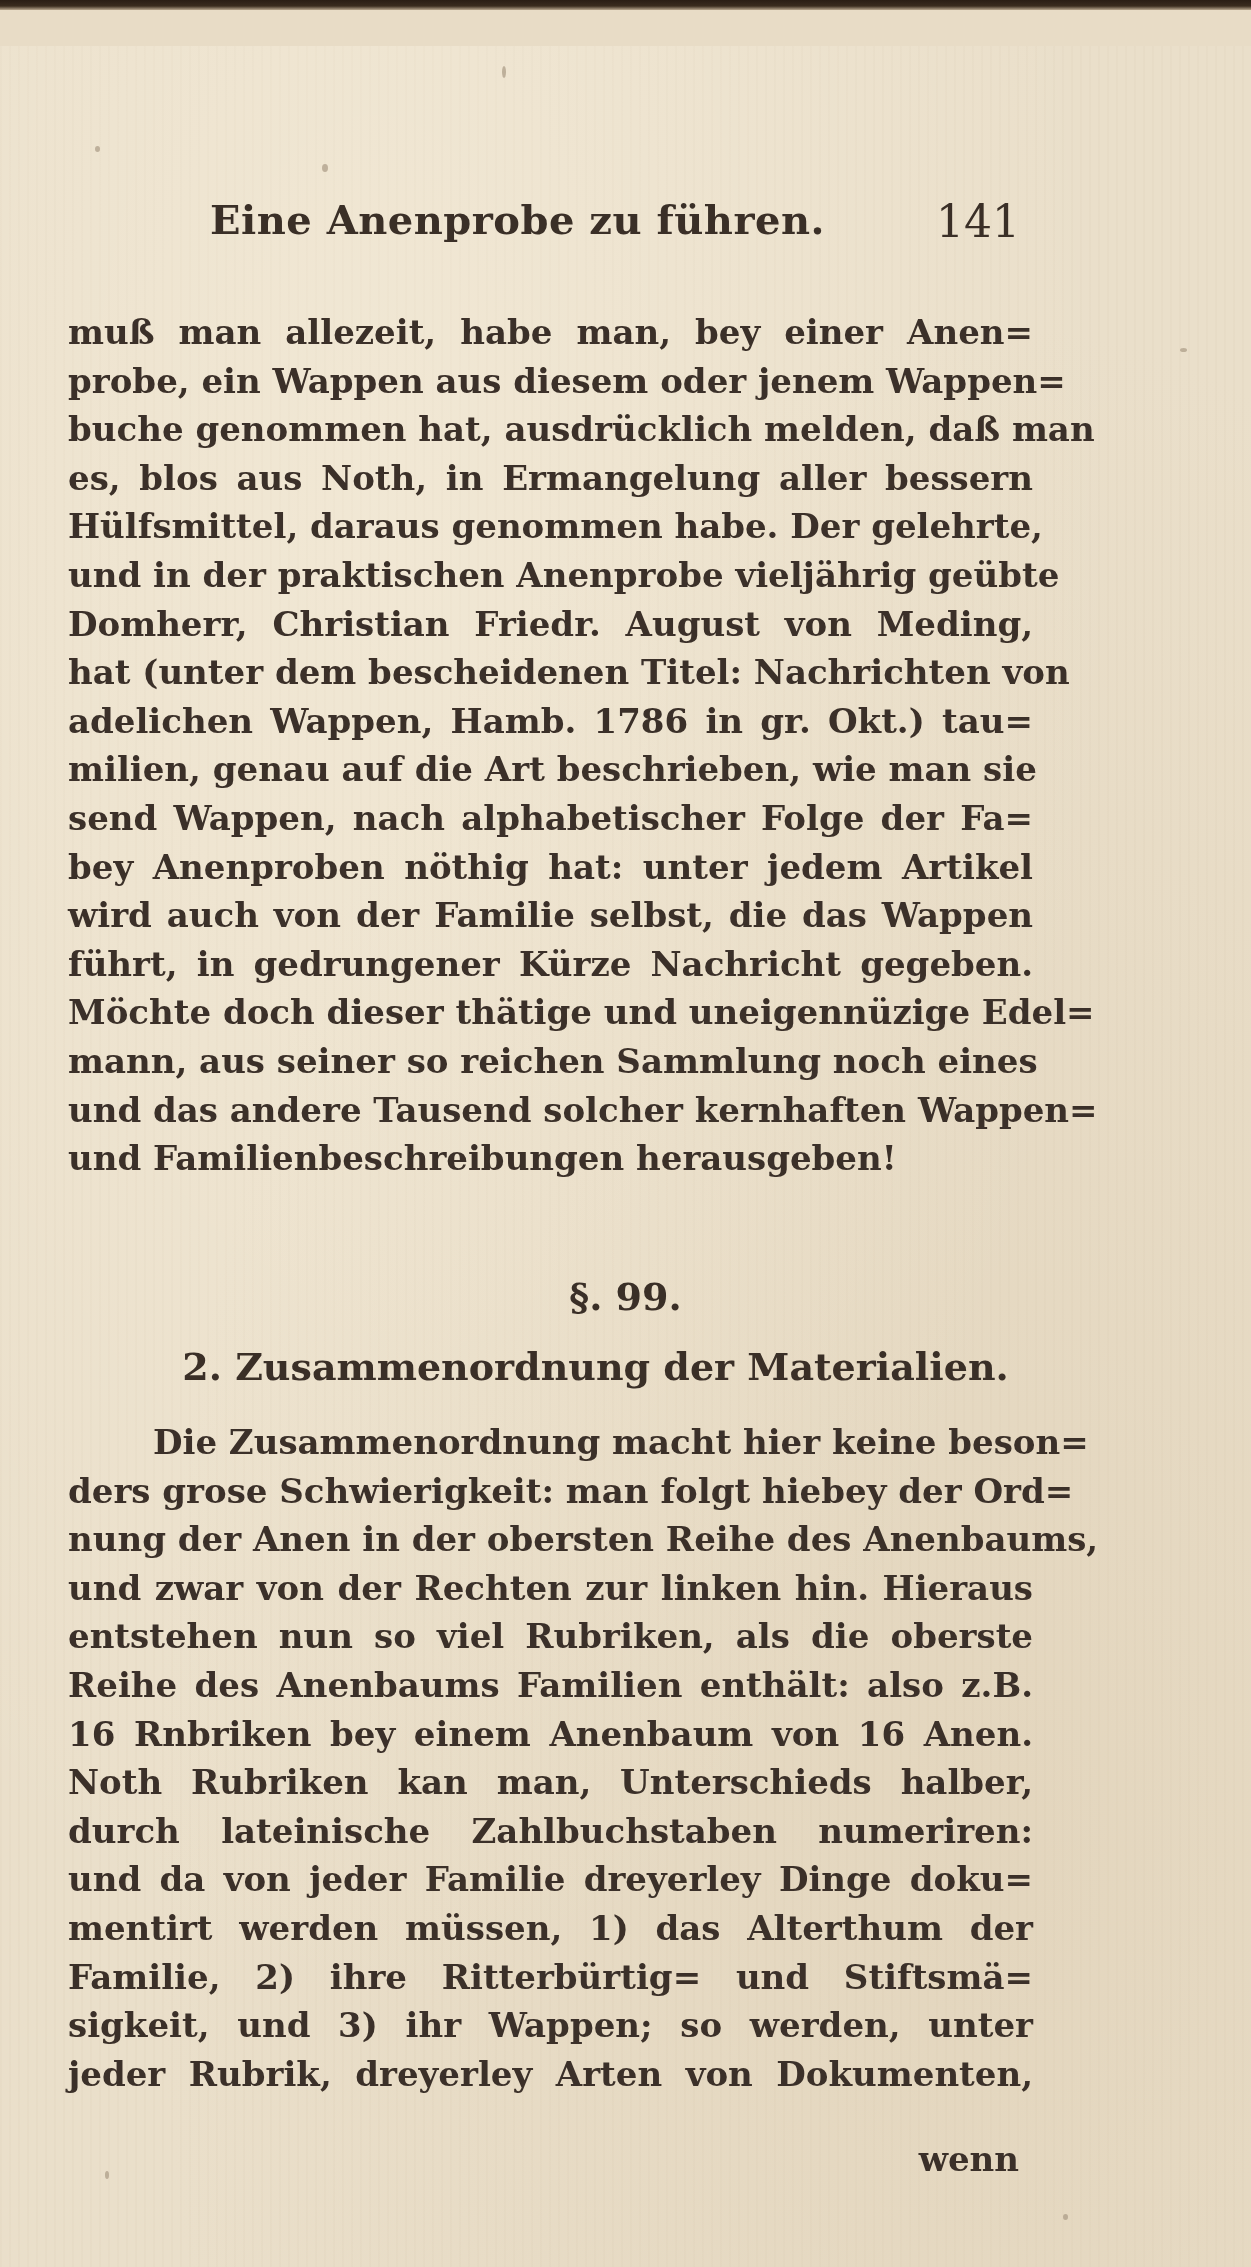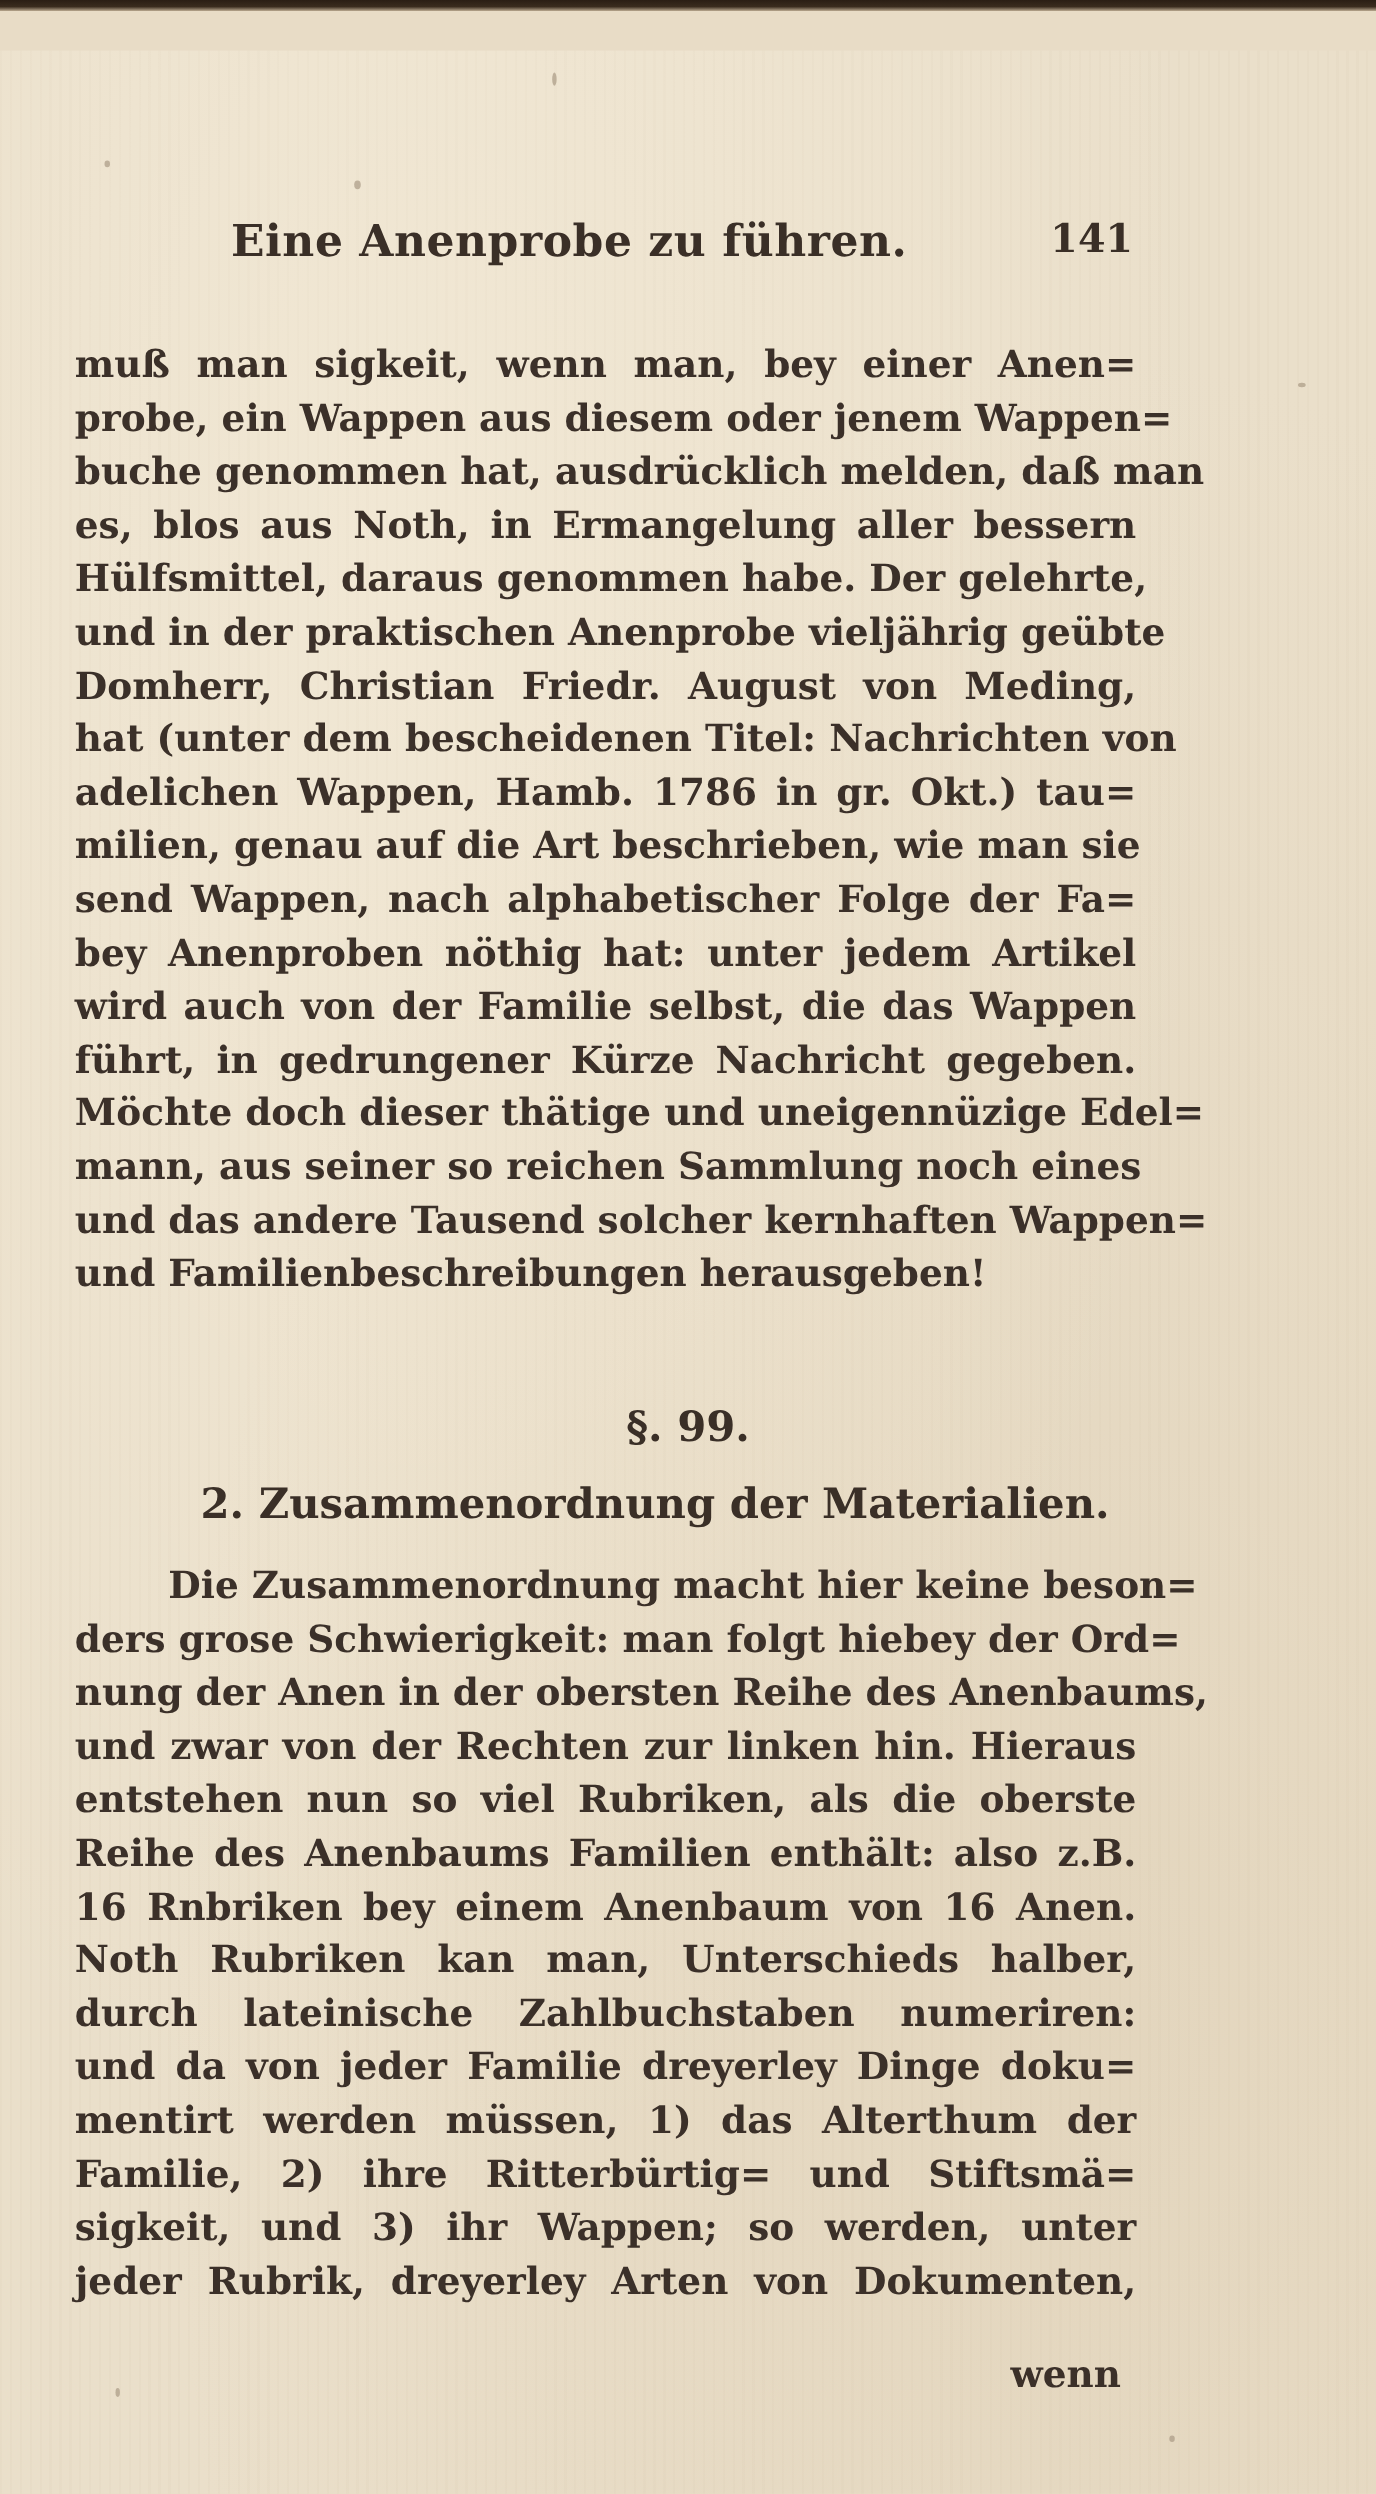--- a/index.html
+++ b/index.html
@@ -44,24 +44,24 @@
     position: absolute;
     left: 0;
     top: 0;
     font-size: 40px;
     font-weight: bold;
     color: #3a2f27;
     letter-spacing: 0.5px;
   }
   .page-number {
     position: absolute;
-    right: 0;
+    right: 10px;
     top: 0;
-    font-size: 36px;
-    font-weight: bold;
+    font-size: 44px;
+    font-weight: normal;
     color: #3a2f27;
   }
   .text-block {
     position: absolute;
     left: 68px;
     width: 965px;
     color: #3b3029;
     font-size: 34px;
     font-weight: bold;
     line-height: 48.6px;
@@ -133,21 +133,21 @@
   <div class="speck" style="left:1180px;top:302px;width:7px;height:4px;"></div>
   <div class="speck" style="left:105px;top:2125px;width:4px;height:8px;"></div>
   <div class="speck" style="left:1063px;top:2168px;width:5px;height:6px;"></div>
 
   <div class="running-head">
     <span class="running-title">Eine Anenprobe zu führen.</span>
     <span class="page-number">141</span>
   </div>
 
   <div class="text-block block-1">
-    <span class="line">muß man sigkeit, wenn man, bey einer Anen=</span>
+    <span class="line">muß man allezeit, habe man, bey einer Anen=</span>
     <span class="line">probe, ein Wappen aus diesem oder jenem Wappen=</span>
     <span class="line">buche genommen hat, ausdrücklich melden, daß man</span>
     <span class="line">es, blos aus Noth, in Ermangelung aller bessern</span>
     <span class="line">Hülfsmittel, daraus genommen habe. Der gelehrte,</span>
     <span class="line">und in der praktischen Anenprobe vieljährig geübte</span>
     <span class="line">Domherr, Christian Friedr. August von Meding,</span>
     <span class="line">hat (unter dem bescheidenen Titel: Nachrichten von</span>
     <span class="line">adelichen Wappen, Hamb. 1786 in gr. Okt.) tau=</span>
     <span class="line">milien, genau auf die Art beschrieben, wie man sie</span>
     <span class="line">send Wappen, nach alphabetischer Folge der Fa=</span>

